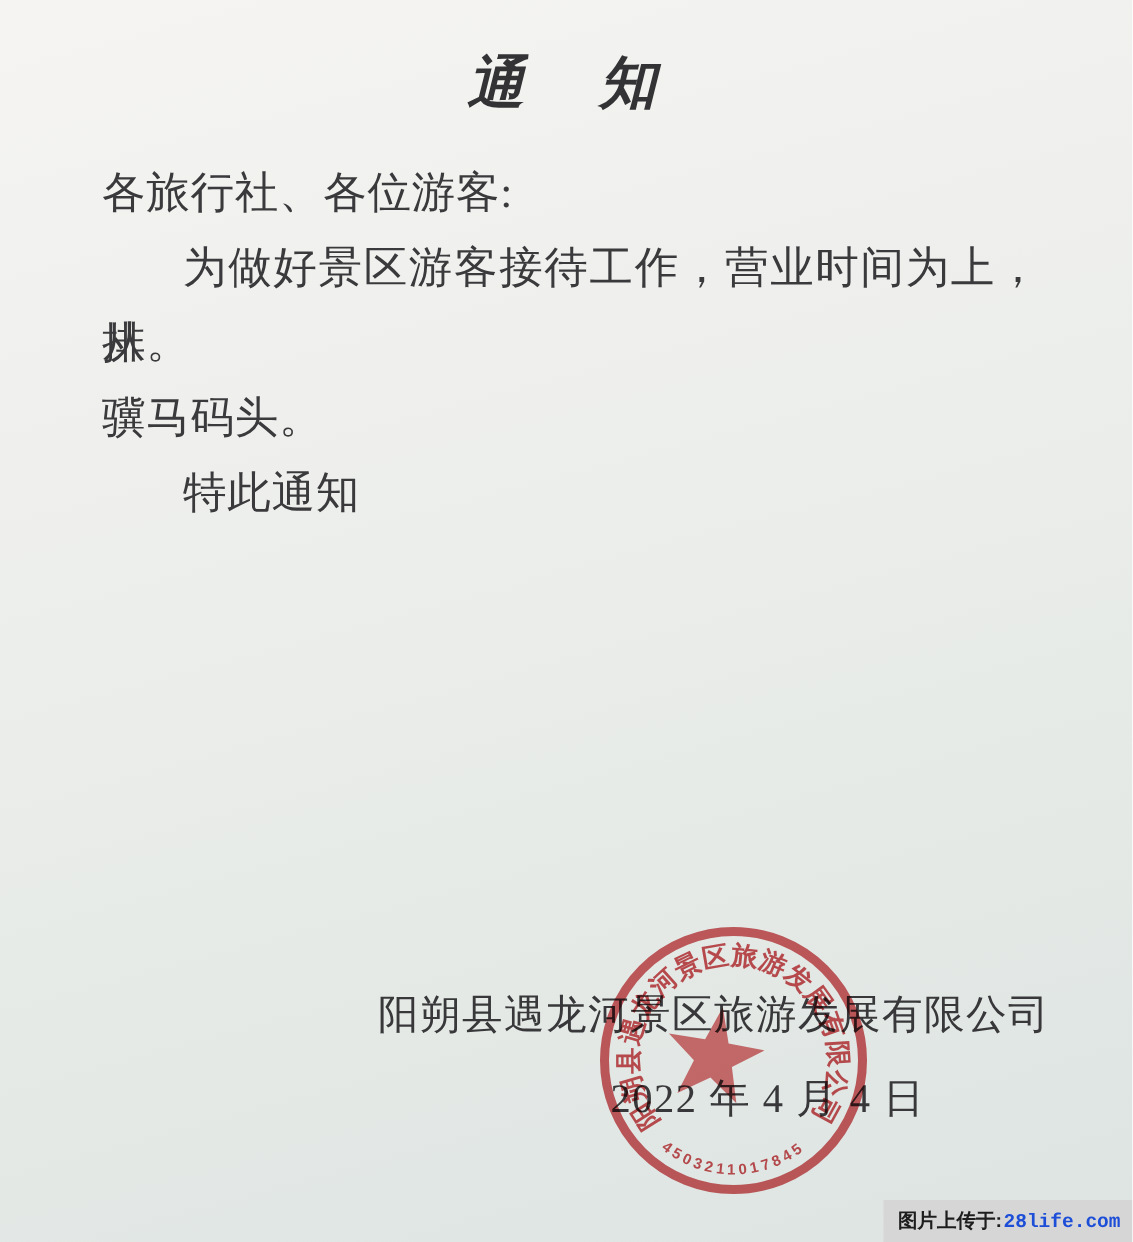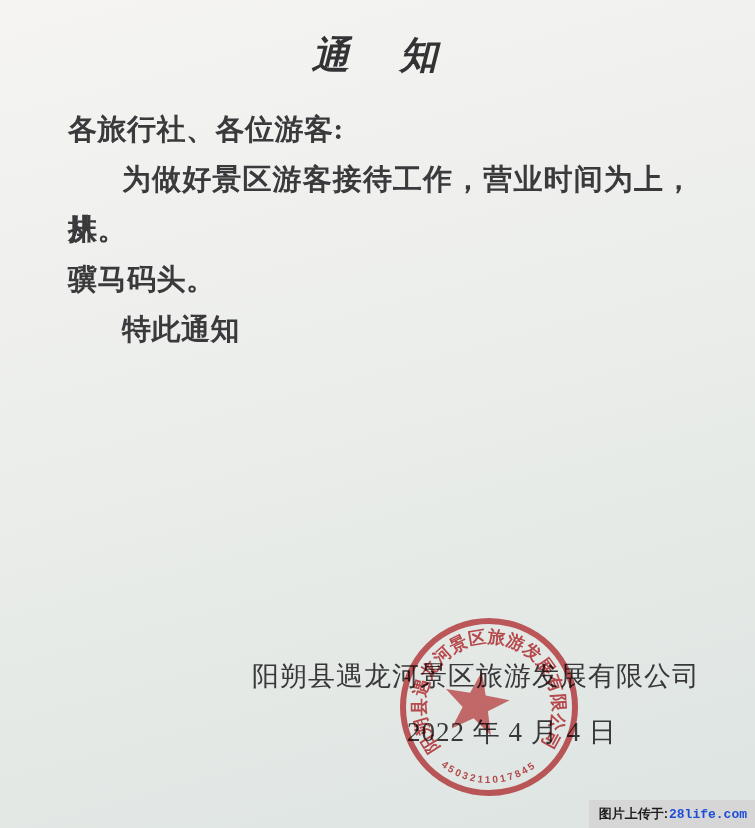--- a/index.html
+++ b/index.html
@@ -29,21 +29,20 @@
     left: 68px;
     right: 62px;
     top: 104px;
   }
   .line {
     font-size: 29px;
     line-height: 50px;
     height: 50px;
     white-space: nowrap;
     letter-spacing: 0.5px;
-    font-weight: bold;
   }
   .line.justify {
     white-space: normal;
     text-align: justify;
     text-align-last: justify;
     letter-spacing: 0;
   }
   .line.indent { text-indent: 54px; }
   .sig-company {
     position: absolute;

